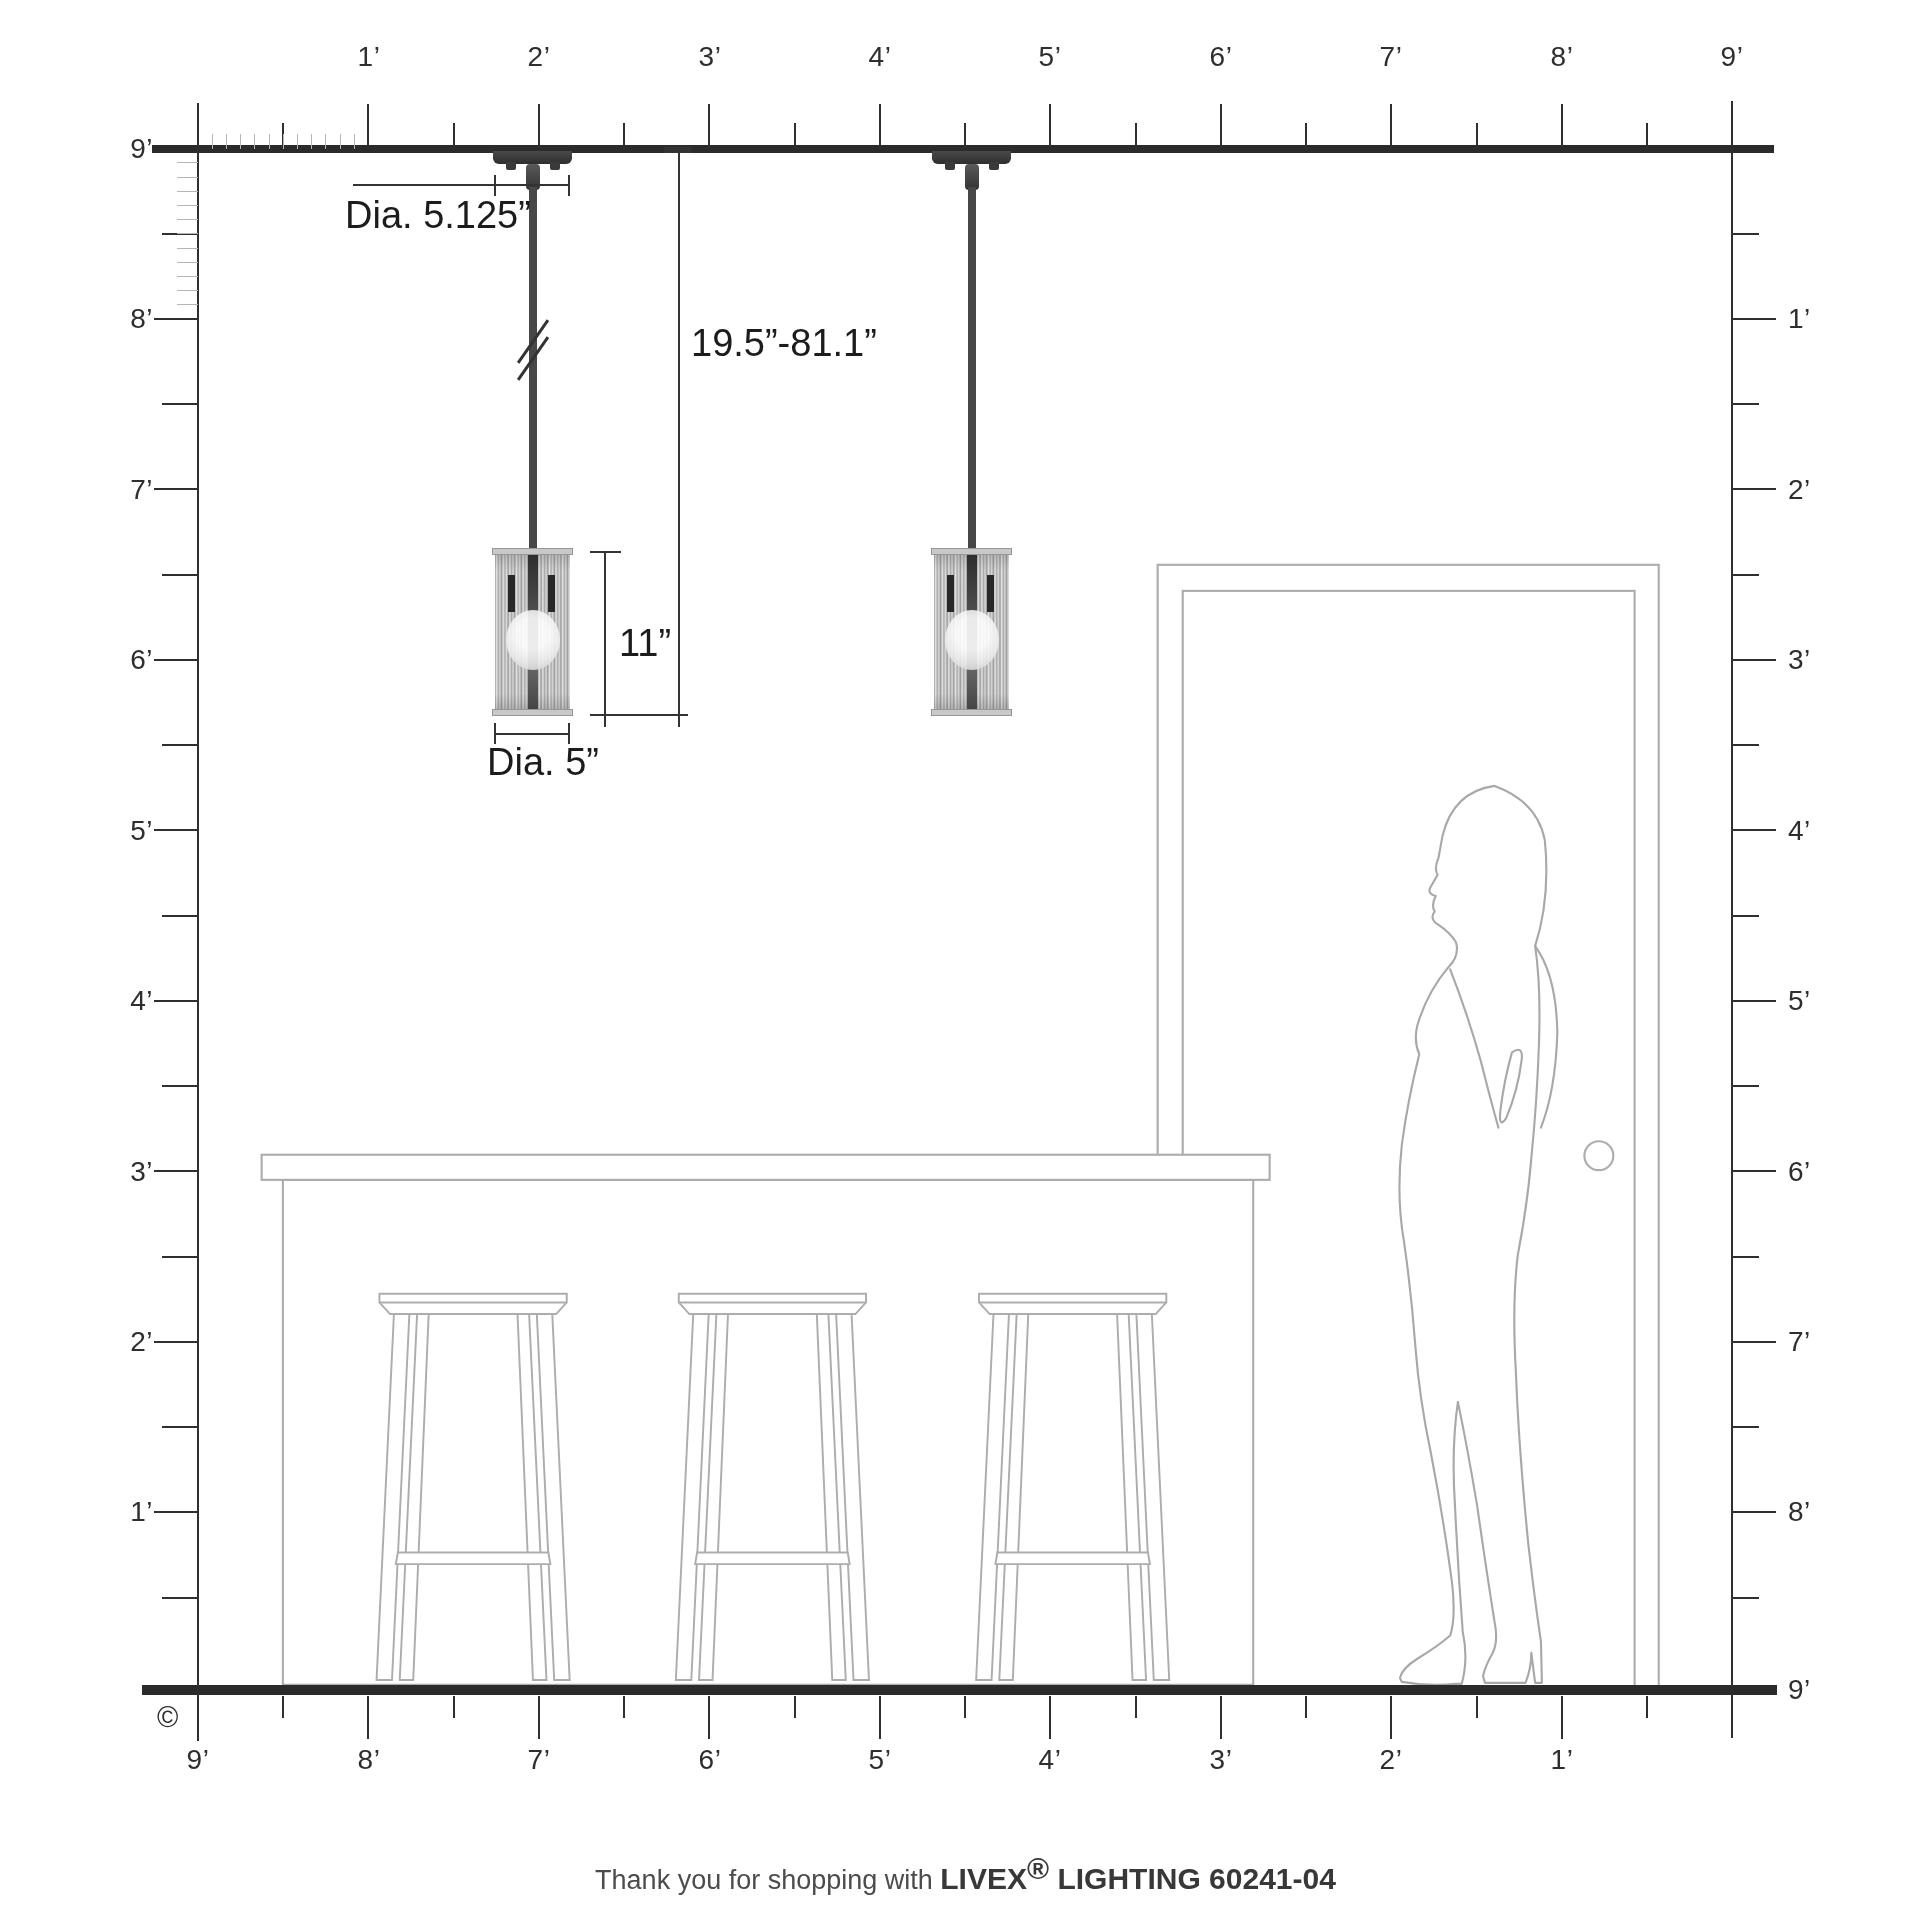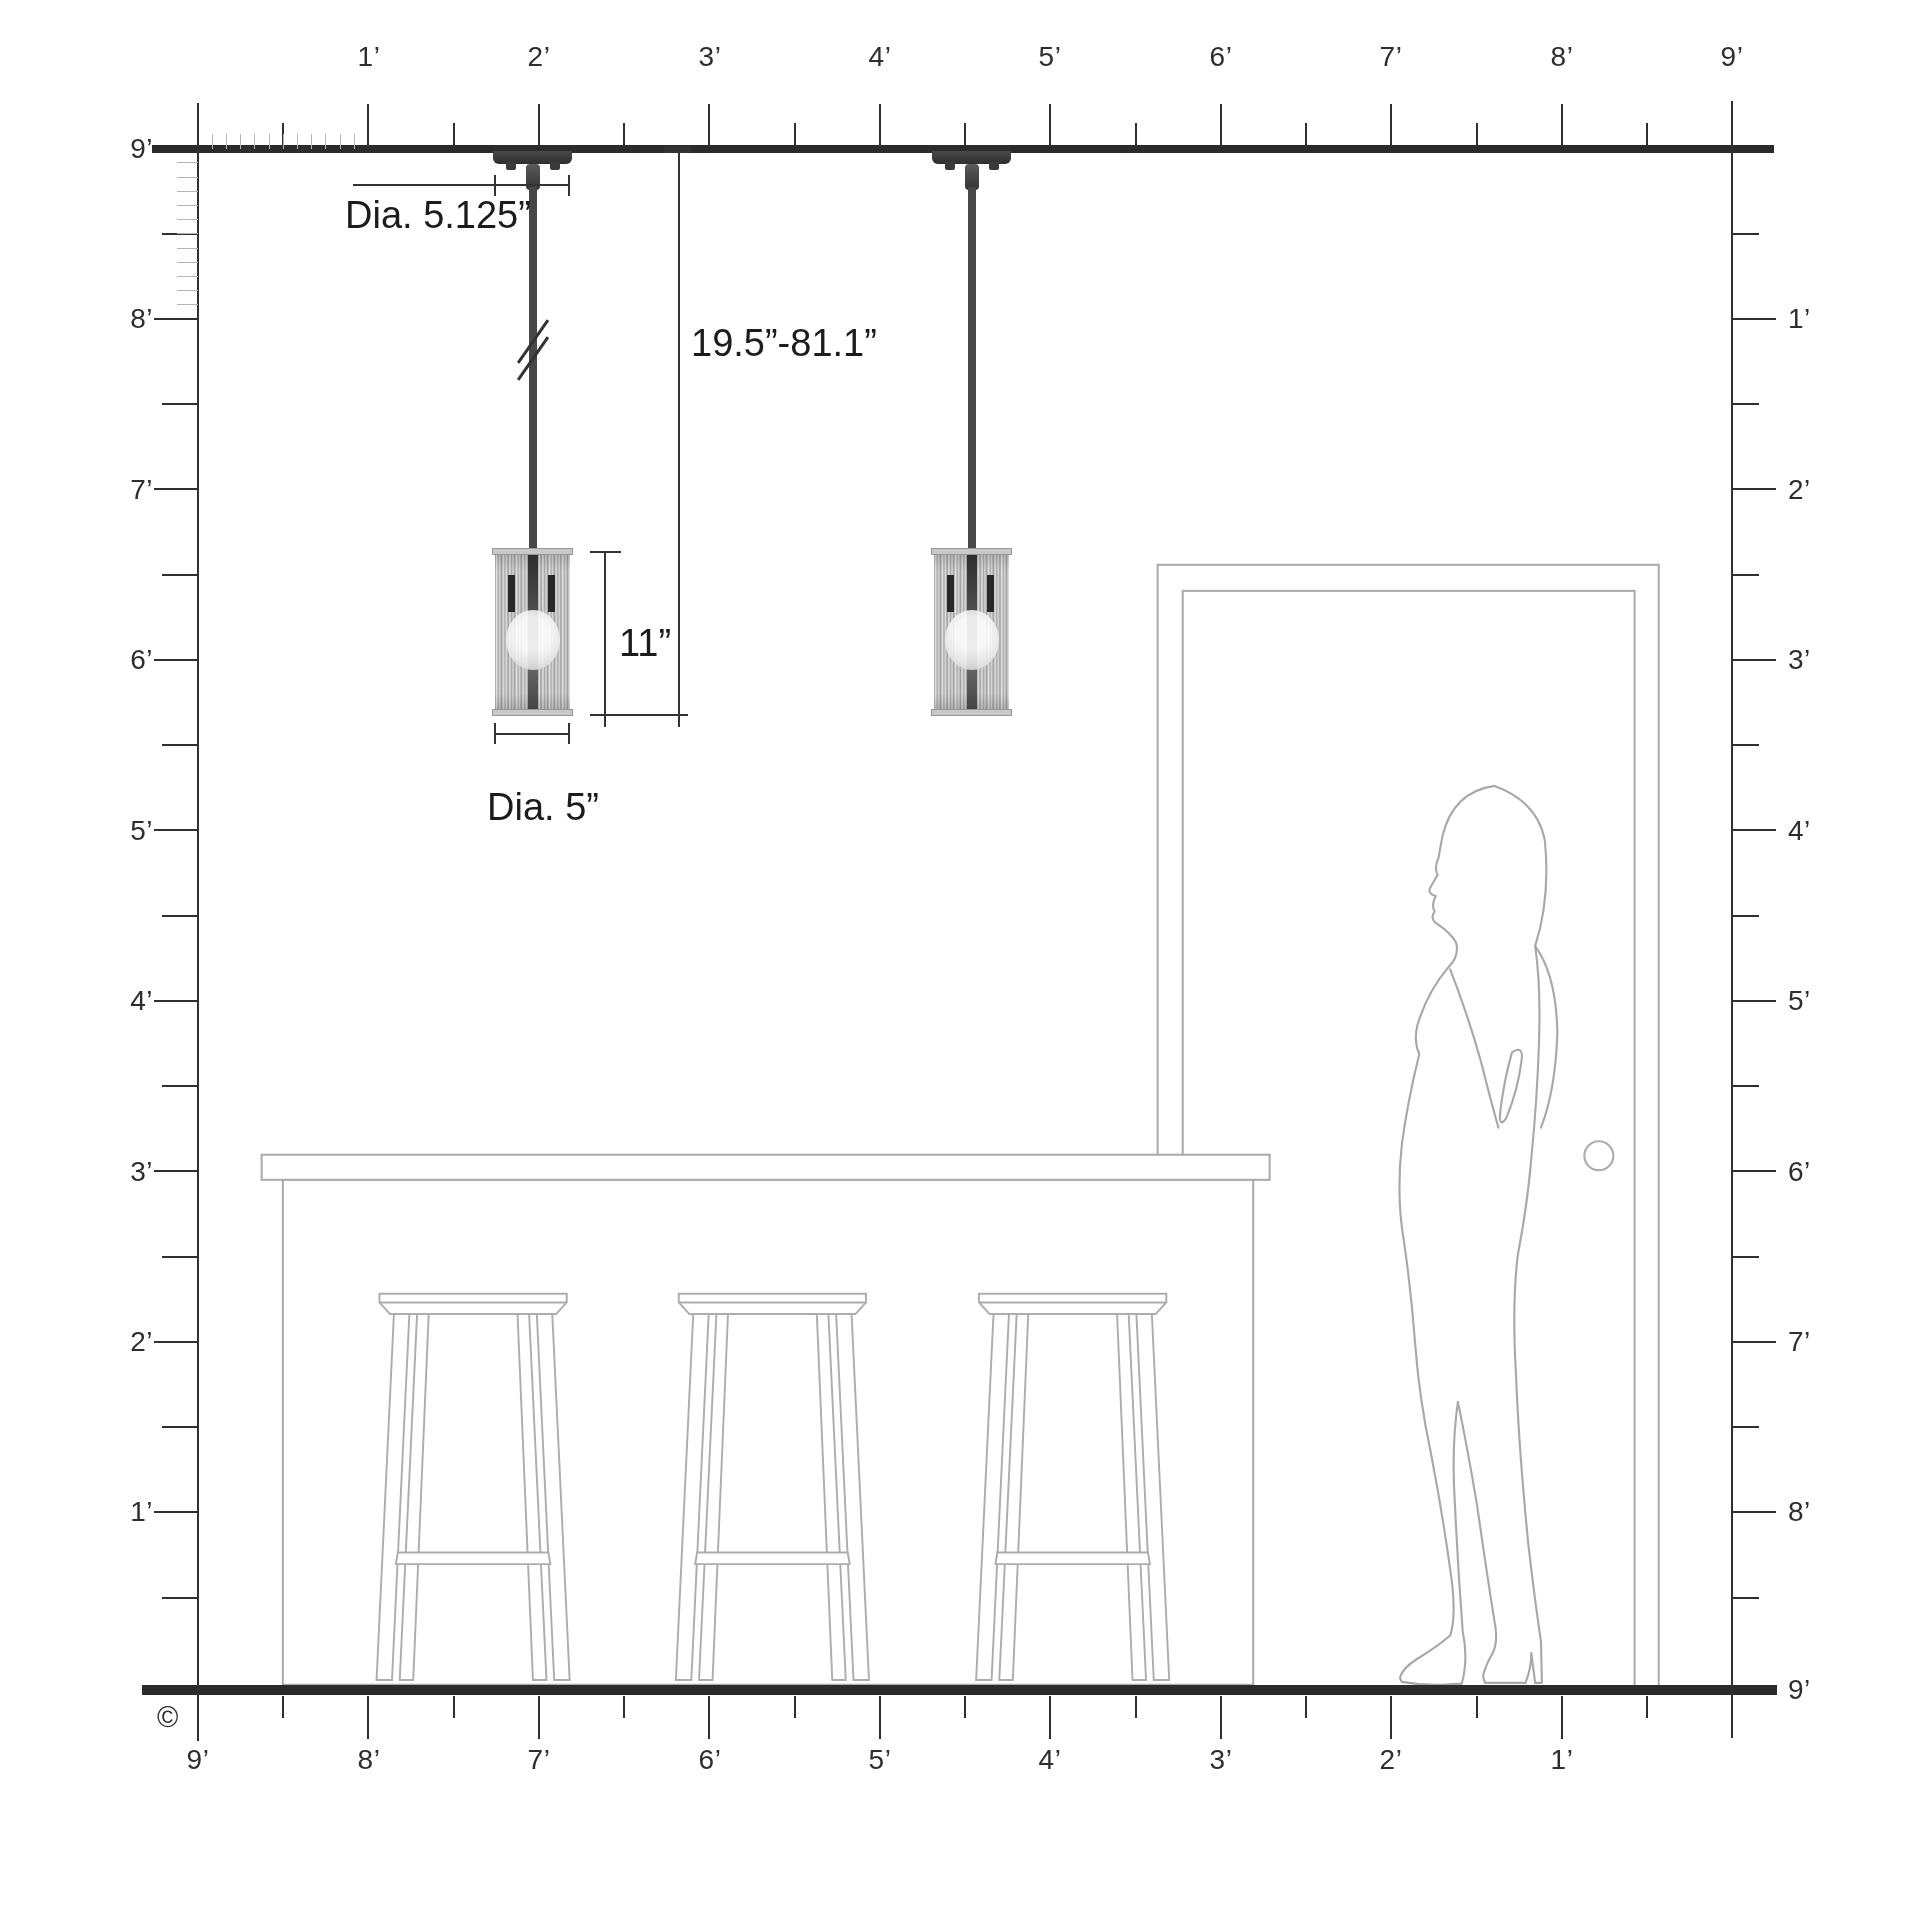--- a/index.html
+++ b/index.html
@@ -318,17 +318,20 @@
   <div class="dimtext" style="left:691px;top:322px;">19.5”-81.1”</div>
 
   <div class="dimline" style="left:604px;top:552px;width:1.9px;height:175px;"></div>
   <div class="dimline" style="left:590px;top:551px;width:31px;height:1.9px;"></div>
   <div class="dimline" style="left:590px;top:714px;width:98px;height:1.9px;"></div>
   <div class="dimtext" style="left:619px;top:622px;">11”</div>
 
   <div class="dimline" style="left:495px;top:733px;width:74px;height:1.9px;"></div>
   <div class="dimline" style="left:494px;top:723px;width:1.9px;height:21px;"></div>
   <div class="dimline" style="left:568px;top:723px;width:1.9px;height:21px;"></div>
-  <div class="dimtext" style="left:487px;top:786px;">Dia. 5”</div>
+  <div class="dimtext" style="left:487px;top:741px;">Dia. 5”</div>
 
   <div class="copyright">©</div>
+  <div class="footer">
+    <span>Thank you for shopping with </span><span class="brandpart">LIVEX</span><sup class="brandpart">®</sup><span class="brandpart"> LIGHTING 60241-04</span>
+  </div>
 </div>
 
 
 </body></html>

